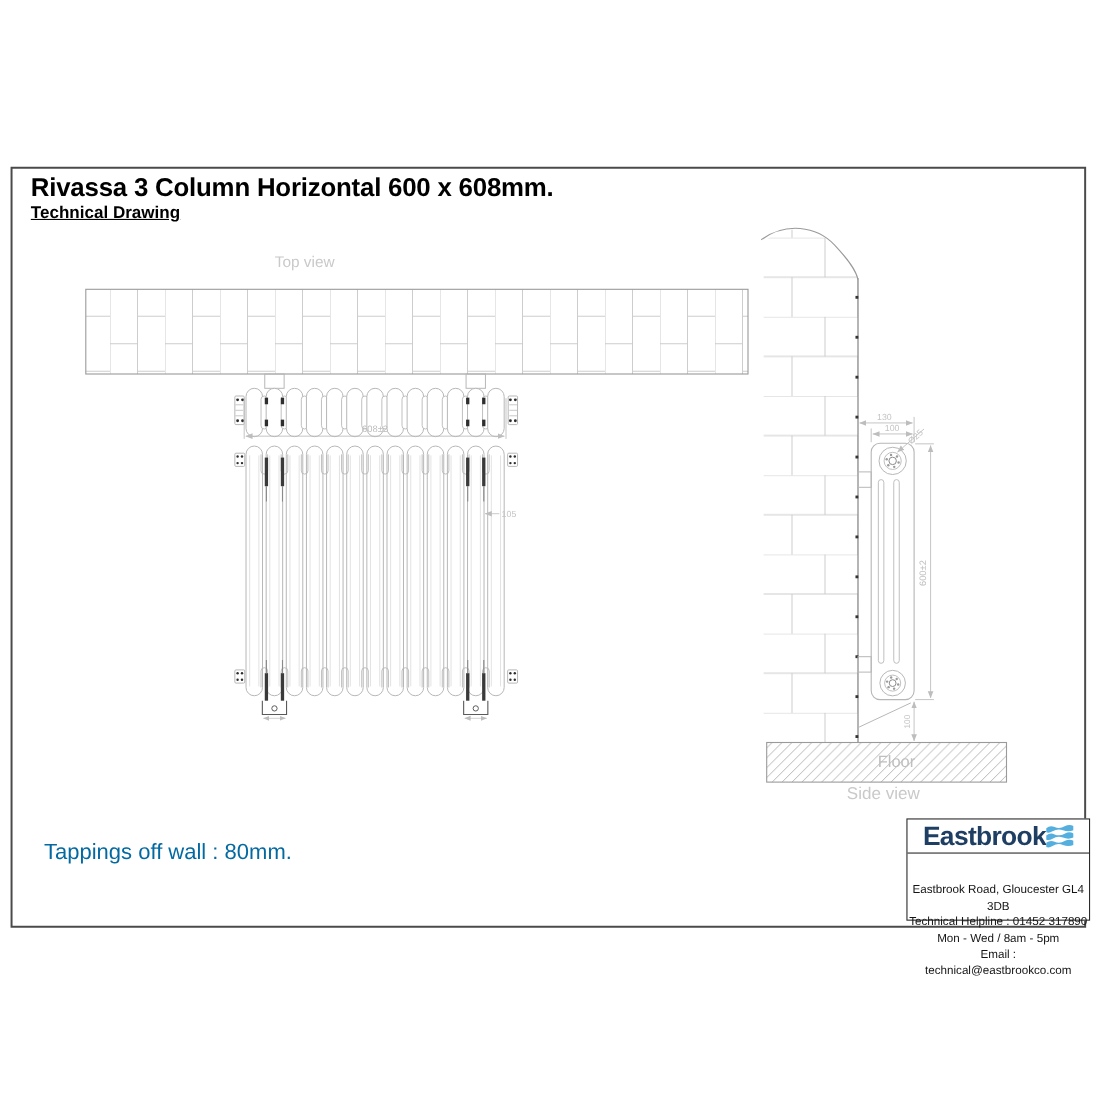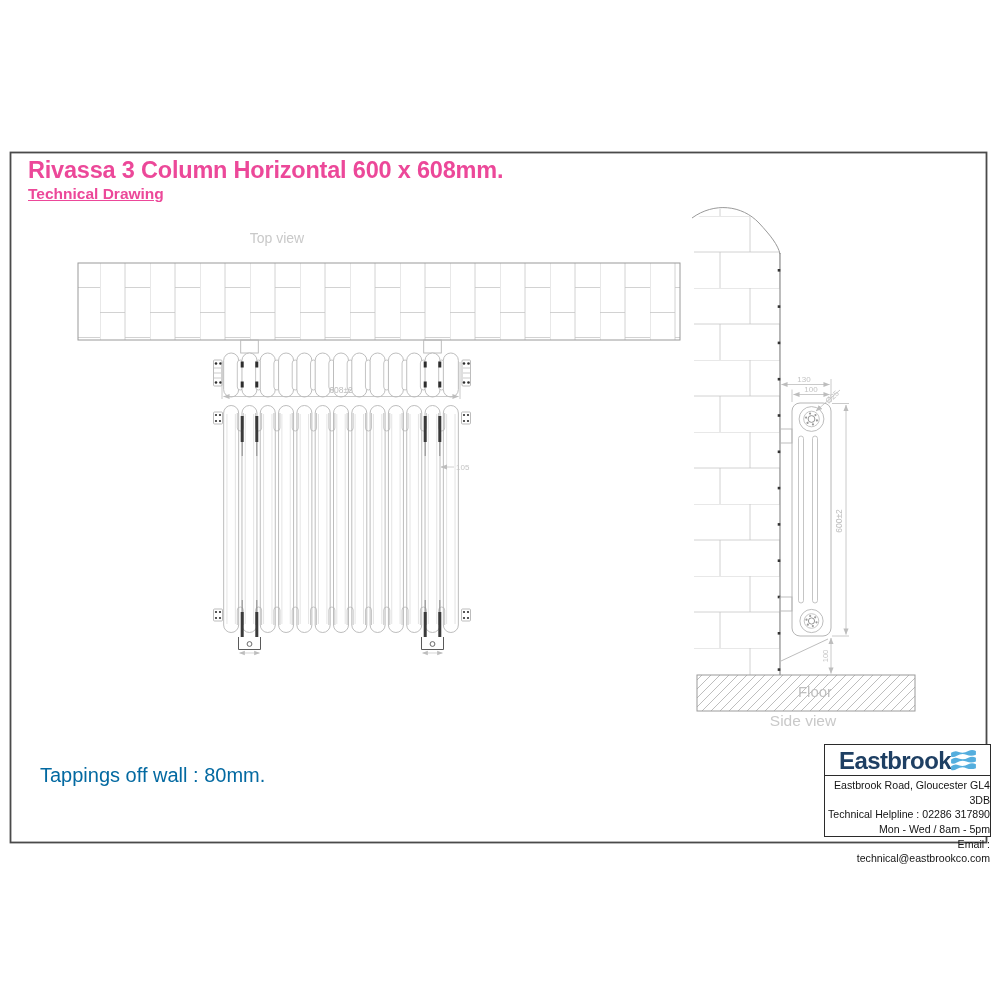--- a/index.html
+++ b/index.html
@@ -1,31 +1,31 @@
 <!DOCTYPE html>
 <html><head>
 <meta charset="utf-8">
 <style>
   html,body{margin:0;padding:0;background:#fff;}
   body{width:1000px;height:1000px;position:relative;overflow:hidden;
        font-family:"Liberation Sans", sans-serif;}
   #stage{position:absolute;left:0;top:0;width:1000px;height:1000px;}
   svg{font-family:"Liberation Sans", sans-serif;}
-  .title-block{position:absolute;left:28px;top:157px;color:#ec4899;}
+  .title-block{position:absolute;left:28px;top:157px;color:#000000;}
   .title-block h1{margin:0;font-size:23.5px;font-weight:700;letter-spacing:-0.2px;}
   .title-block h2{margin:1px 0 0 0;font-size:15.5px;font-weight:700;text-decoration:underline;}
   .note{position:absolute;left:40px;top:764px;font-size:20px;color:#0369a1;}
   .info-box{position:absolute;left:824px;top:744px;width:167px;height:93px;
             border:1.6px solid #2b2b2b;background:#fff;box-sizing:border-box;
             display:flex;flex-direction:column;align-items:center;}
   .logo-row{display:flex;align-items:center;gap:0;padding-top:3px;}
   .brand{font-size:24px;font-weight:700;letter-spacing:-0.6px;line-height:1.05;}
   .divider{width:100%;border-top:1.2px solid #2b2b2b;margin-top:2px;}
-  .info-lines{width:100%;text-align:right;font-size:10.6px;color:#141414;
-              line-height:14.6px;padding-top:2px;}
+  .info-lines{width:100%;text-align:center;font-size:10.6px;color:#141414;
+              line-height:14.6px;padding-top:2px;margin-top:24px;}
 </style>
 </head>
 <body>
 
 <div id="stage">
 
   <svg id="dwg" width="1000" height="1000" viewBox="0 0 1000 1000">
     <defs>
       <marker id="ar" viewBox="0 0 10 10" refX="9.5" refY="5" markerWidth="8" markerHeight="8" orient="auto-start-reverse">
         <path d="M0,1 L10,5 L0,9 z" fill="#bdbdbd"></path>
@@ -359,18 +359,18 @@
         <g id="wave-icon">
             <path d="M0,3 Q4,0 8,2 Q13,4 18,1 Q22,-1 26,1 L26,5 Q21,7 16,5 Q11,3 6,6 Q3,8 0,7 Z" fill="#54aede"></path>
             <path d="M0,10 Q4,7 8,9 Q13,11 18,8 Q22,6 26,8 L26,12 Q21,14 16,12 Q11,10 6,13 Q3,15 0,14 Z" fill="#54aede"></path>
             <path d="M0,17 Q4,14 8,16 Q13,18 18,15 Q22,13 26,15 L26,19 Q21,21 16,19 Q11,17 6,20 Q3,22 0,21 Z" fill="#54aede"></path>
           </g>
       </svg>
     </div>
     <div class="divider"></div>
     <div class="info-lines">
       <div>Eastbrook Road, Gloucester GL4 3DB</div>
-      <div>Technical Helpline : 02286 317890</div>
+      <div>Technical Helpline : 01452 317890</div>
       <div>Mon - Wed / 8am - 5pm</div>
       <div>Email : technical@eastbrookco.com</div>
     </div>
   </div>
 </div>
 
 </body></html>

